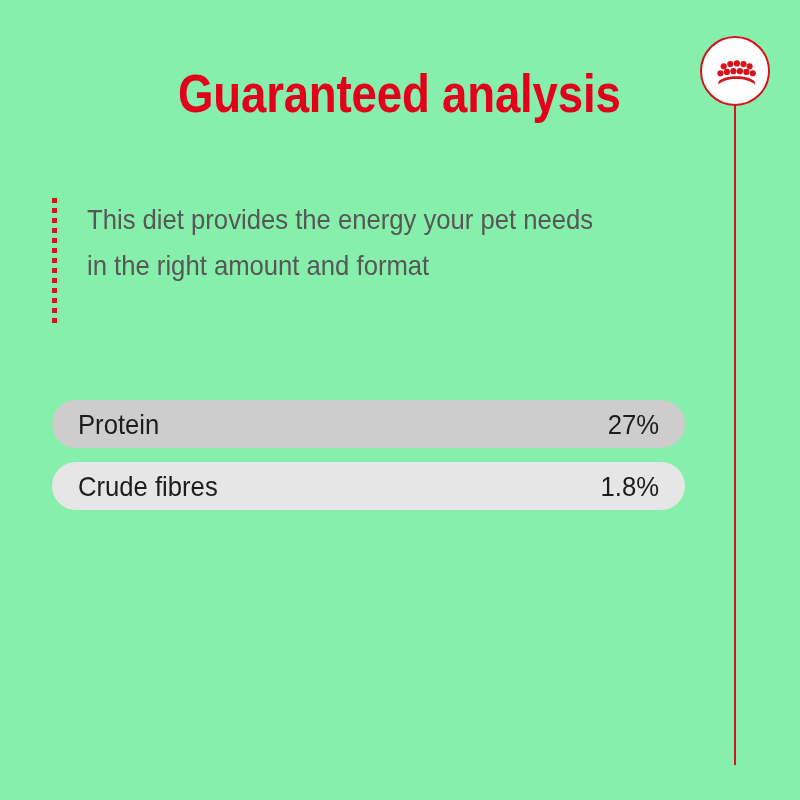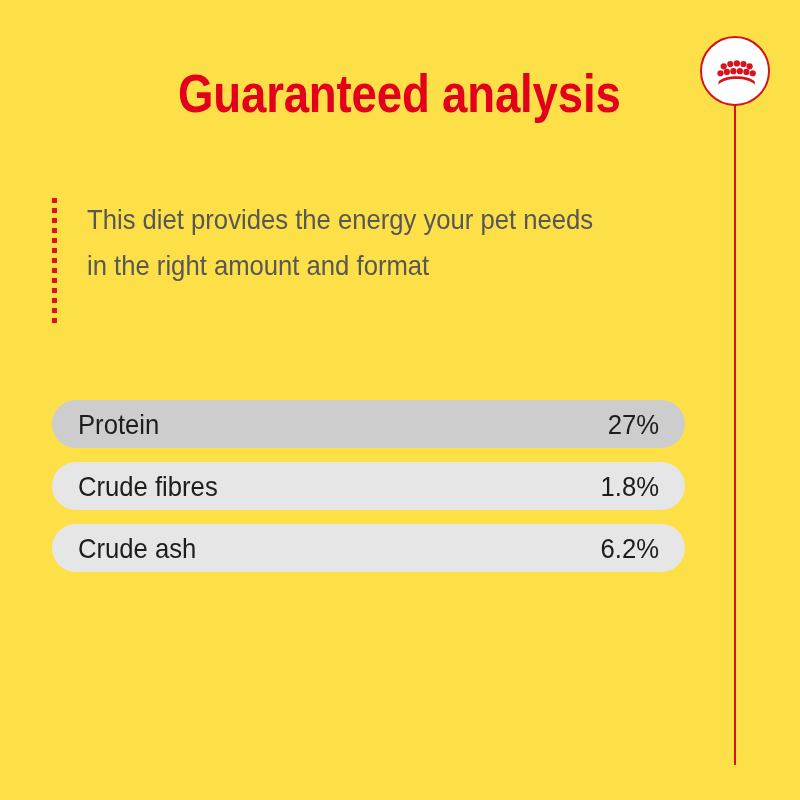--- a/index.html
+++ b/index.html
@@ -9,21 +9,21 @@
     background: #ffffff;
   }
   body {
     font-family: "Liberation Sans", sans-serif;
   }
 
   #panel {
     position: relative;
     width: 800px;
     height: 800px;
-    background: #fde047;
+    background: #86efac;
     overflow: hidden;
   }
 
   
   #brand-logo {
     position: absolute;
     left: 700px;
     top: 36px;
     width: 70px;
     height: 70px;
@@ -193,20 +193,16 @@
       <span class="row-label">Protein</span>
       <span class="row-value">27%</span>
     </div>
 
     <div class="analysis-row tone-light">
       <span class="row-label">Crude fibres</span>
       <span class="row-value">1.8%</span>
     </div>
 
 
-    <div class="analysis-row tone-light">
-      <span class="row-label">Crude ash</span>
-      <span class="row-value">6.2%</span>
-    </div>
 
   </div>
 
 </div>
 
 </body></html>

